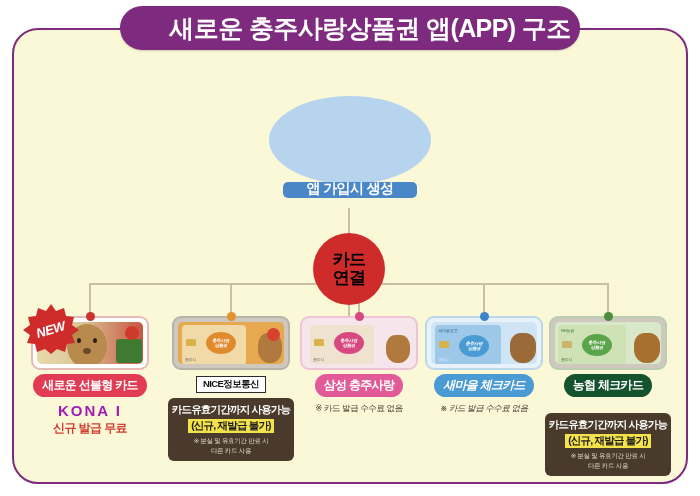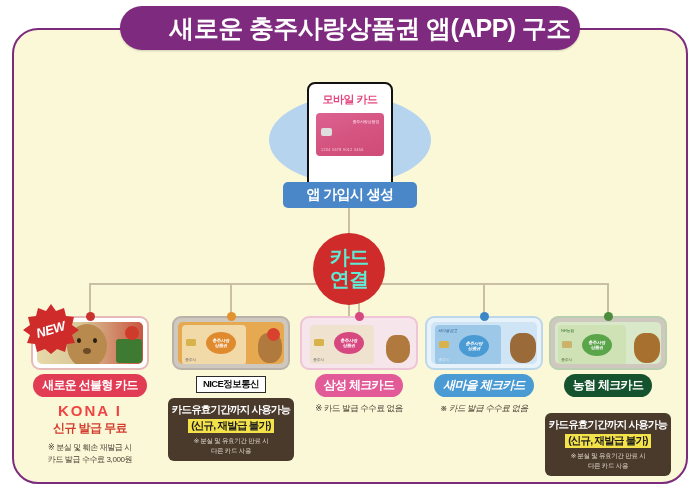--- a/index.html
+++ b/index.html
@@ -49,36 +49,36 @@
   }
   .mini-card .brand{
     position:absolute;right:5px;top:6px;font-size:4px;color:#ffe4ef;letter-spacing:-0.2px;white-space:nowrap;
   }
   .mini-card .num{
     position:absolute;left:5px;bottom:4px;font-size:3.6px;color:#f6cedd;letter-spacing:.4px;white-space:nowrap;
   }
 
   
   .blue-label{
-    position:absolute;left:283px;top:182px;width:134px;height:26px;background:#4a87c8;border-radius:5px;
-    display:flex;align-items:center;justify-content:center;z-index:25;
+    position:absolute;left:283px;top:182px;width:134px;height:16px;background:#4a87c8;border-radius:5px;
+    display:flex;align-items:flex-end;justify-content:center;z-index:25;
   }
   .blue-label span{color:#fff;font-size:14px;font-weight:bold;letter-spacing:-0.6px;white-space:nowrap;}
 
   
   .v-line{position:absolute;background:#c9bfa3;width:1.6px;z-index:5;}
   .h-line{position:absolute;background:#c9bfa3;height:1.6px;z-index:5;}
 
   
   .red-circle{
     position:absolute;left:313px;top:233px;width:72px;height:72px;border-radius:50%;
     background:#cf2b2b;z-index:30;display:flex;flex-direction:column;
     align-items:center;justify-content:center;line-height:1.08;
   }
-  .red-circle span{color:#5eead4;font-size:20px;font-weight:bold;letter-spacing:-0.8px;text-align:right;}
+  .red-circle span{color:#000000;font-size:17px;font-weight:bold;letter-spacing:-0.8px;text-align:right;}
 
   
   .col{position:absolute;top:316px;width:126px;z-index:10;display:flex;flex-direction:column;align-items:center;}
   .col1{left:27px;} .col2{left:168px;} .col3{left:296px;} .col4{left:421px;font-style:italic;} .col5{left:545px;}
 
   .dot{width:9px;height:9px;border-radius:50%;position:absolute;top:-4px;left:50%;margin-left:-4.5px;z-index:12;}
 
   .thumb-box{
     width:118px;height:54px;border-radius:9px;box-sizing:border-box;
     border:2px solid #ddd;background:#fff;padding:4px;position:relative;overflow:hidden;
@@ -96,21 +96,21 @@
     text-align:center;line-height:1.15;font-weight:bold;letter-spacing:-.2px;
   }
   .plogo{position:absolute;left:3px;bottom:3px;font-size:4px;color:#6a6a6a;letter-spacing:-.2px;}
   .ptop{position:absolute;left:3px;top:3px;font-size:4px;letter-spacing:-.2px;}
 
   .pill{
     margin-top:4px;padding:3px 9px;border-radius:12px;white-space:nowrap;
     font-size:12px;font-weight:bold;color:#fff;letter-spacing:-0.7px;
   }
 
-  .kona{margin-top:5px;font-size:15px;font-weight:bold;color:#ef4444;letter-spacing:2px;}
+  .kona{margin-top:5px;font-size:15px;font-weight:bold;color:#a21caf;letter-spacing:2px;}
   .freeline{margin-top:1px;font-size:12px;font-weight:bold;color:#d23c2e;letter-spacing:-0.6px;}
   .note{
     margin-top:5px;font-size:8px;color:#4b4136;text-align:center;line-height:1.45;letter-spacing:-0.4px;
   }
   .note-c{margin-top:6px;font-size:8.5px;color:#4b4136;text-align:left;letter-spacing:-0.4px;}
 
   .nicebox{
     margin-top:6px;border:1.4px solid #2b2b2b;background:#fff;padding:1px 6px;
     font-size:9.5px;font-weight:bold;color:#111;letter-spacing:-0.6px;white-space:nowrap;
   }
@@ -143,28 +143,20 @@
 <div id="stage">
 
   <div class="frame"></div>
 
   <div class="title-pill">
     <span>새로운 충주사랑상품권 앱(APP) 구조</span>
   </div>
 
   <div class="phone-wrap">
     <div class="blue-blob"></div>
-    <div class="phone">
-      <div class="mc-title">모바일 카드</div>
-      <div class="mini-card">
-        <div class="chip"></div>
-        <div class="brand">충주사랑상품권</div>
-        <div class="num">1234  5678  9012  3456</div>
-      </div>
-    </div>
   </div>
 
   <div class="v-line" style="left:349px;top:186px;height:0px;"></div>
 
   <div class="blue-label">
     <span>앱 가입시 생성</span>
   </div>
 
   <div class="v-line" style="left:348px;top:208px;height:28px;"></div>
 
@@ -197,22 +189,20 @@
         <div style="position:absolute;left:56px;top:16px;width:4px;height:5px;border-radius:50%;background:#2a1d12;"></div>
         <div style="position:absolute;left:46px;top:26px;width:8px;height:6px;border-radius:50%;background:#6b4a28;"></div>
         <div class="pchip" style="left:6px;top:17px;background:#e5e5e5;"></div>
         <div style="position:absolute;right:1px;bottom:1px;width:26px;height:24px;background:#3f7a33;border-radius:3px;"></div>
         <div style="position:absolute;right:4px;top:4px;width:14px;height:14px;border-radius:50%;background:#cf3b2b;"></div>
       </div>
     </div>
     <div class="pill" style="background:#e23c55;">새로운 선불형 카드</div>
     <div class="kona">KONA I</div>
     <div class="freeline">신규 발급 무료</div>
-    <div class="note" style="white-space:pre-line;">※ 분실 및 훼손 재발급 시
-카드 발급 수수료 3,000원</div>
   </div>
 
   <div class="col col2">
     <div class="dot" style="background:#e2922f;"></div>
     <div class="thumb-box" style="border-color:#b9b2a8;background:#cfc8bf;">
       <div class="thumb" style="background:#e7a94f;">
         <div class="pcard" style="background:#f2d9a8;left:4px;top:3px;width:64px;height:40px;">
           <div class="pchip"></div>
           <div class="pbadge" style="background:#e08a2e;white-space:pre-line;">충주사랑
 상품권</div>
@@ -237,21 +227,21 @@
       <div class="thumb" style="background:#f6e5ea;">
         <div class="pcard" style="background:#efe3cf;left:4px;top:3px;width:64px;height:40px;">
           <div class="pchip"></div>
           <div class="pbadge" style="background:#d6487f;white-space:pre-line;">충주사랑
 상품권</div>
           <div class="plogo">충주시</div>
         </div>
         <div style="position:absolute;right:2px;bottom:1px;width:24px;height:28px;border-radius:40% 40% 45% 45%;background:#b07a3e;"></div>
       </div>
     </div>
-    <div class="pill" style="background:#e25b98;">삼성 체크카드</div>
+    <div class="pill" style="background:#e25b98;">삼성 충주사랑</div>
     <div class="note-c">※ 카드 발급 수수료 없음</div>
   </div>
 
   <div class="col col4">
     <div class="dot" style="background:#3b86c9;"></div>
     <div class="thumb-box" style="border-color:#bcd7ea;background:#e7f2fa;">
       <div class="thumb" style="background:#cfe4f4;">
         <div class="pcard" style="background:#9dc8e8;left:4px;top:3px;width:66px;height:40px;">
           <div class="ptop" style="color:#2f6190;">새마을금고</div>
           <div class="pchip" style="top:16px;"></div>

